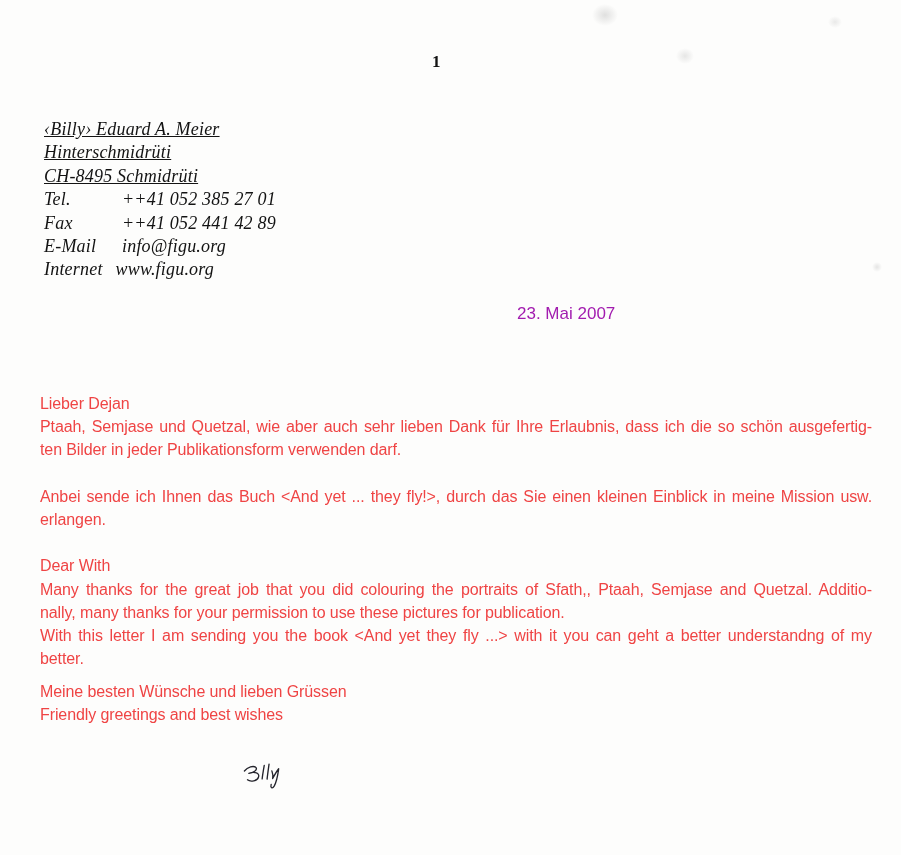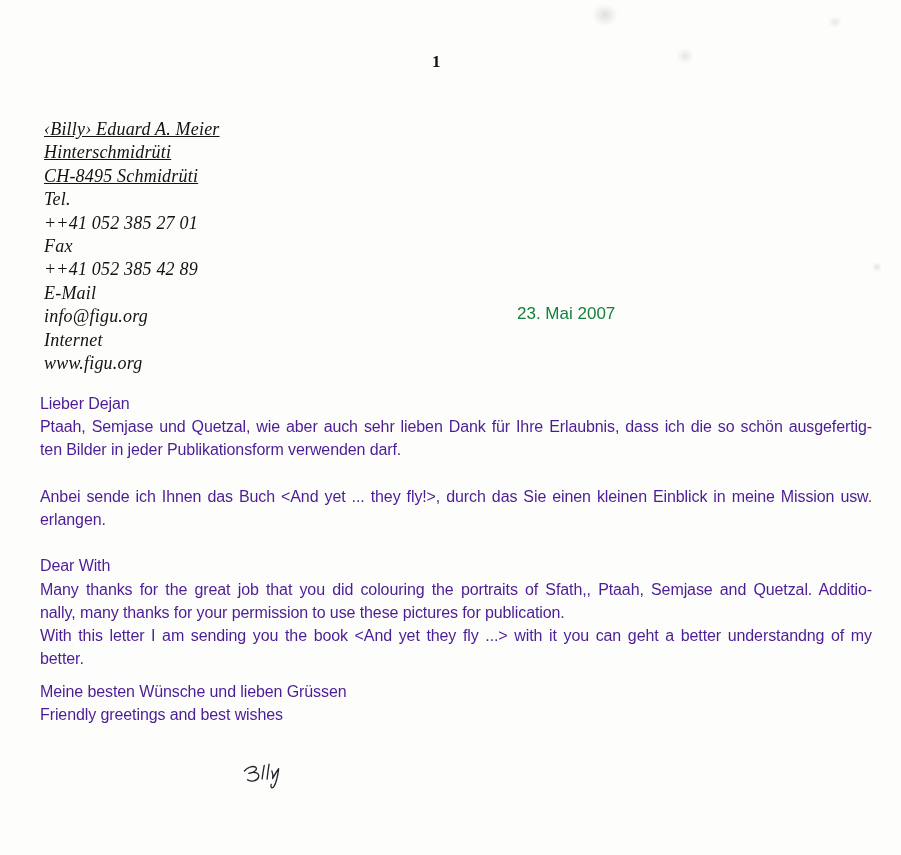--- a/index.html
+++ b/index.html
@@ -29,32 +29,32 @@
   }
 
   .letterhead{
     position:absolute;left:44px;top:118px;
     font-family:"Liberation Serif", serif;
     font-style:italic;font-weight:500;
     font-size:18px;line-height:23.4px;
     color:#131313;letter-spacing:.2px;
   }
   .lh-line{white-space:nowrap;text-decoration:underline;}
-  .contact-row{display:flex;white-space:nowrap;flex-direction:column;}
+  .contact-row{display:flex;white-space:nowrap;}
   .contact-label{width:78px;flex:0 0 auto;}
   .contact-row.tight .contact-label{width:auto;margin-right:13px;}
 
   .date{
     position:absolute;left:517px;top:304px;
-    font-size:17px;color:#15803d;white-space:nowrap;
+    font-size:17px;color:#a21caf;white-space:nowrap;
   }
 
   .body-text{
     position:absolute;left:40px;top:392px;width:832px;
-    font-size:16px;color:#4c1d95;
+    font-size:16px;color:#ef4444;
   }
   .bline{
     height:23.2px;line-height:23.2px;
     white-space:nowrap;letter-spacing:-0.1px;
   }
   .bline.j{text-align:justify;text-align-last:justify;}
   .sp23{height:23.2px;}
   .sp10{height:10px;}
 
   .signature{
@@ -80,21 +80,21 @@
     <div class="lh-line">‹Billy› Eduard A. Meier</div>
     <div class="lh-line">Hinterschmidrüti</div>
     <div class="lh-line">CH-8495 Schmidrüti</div>
 
     <div class="contact-row">
       <span class="contact-label">Tel.</span>
       <span>++41 052 385 27 01</span>
     </div>
     <div class="contact-row">
       <span class="contact-label">Fax</span>
-      <span>++41 052 385 42 89</span>
+      <span>++41 052 441 42 89</span>
     </div>
     <div class="contact-row">
       <span class="contact-label">E-Mail</span>
       <span>info@figu.org</span>
     </div>
     <div class="contact-row tight">
       <span class="contact-label">Internet</span>
       <span>www.figu.org</span>
     </div>
   </div>

